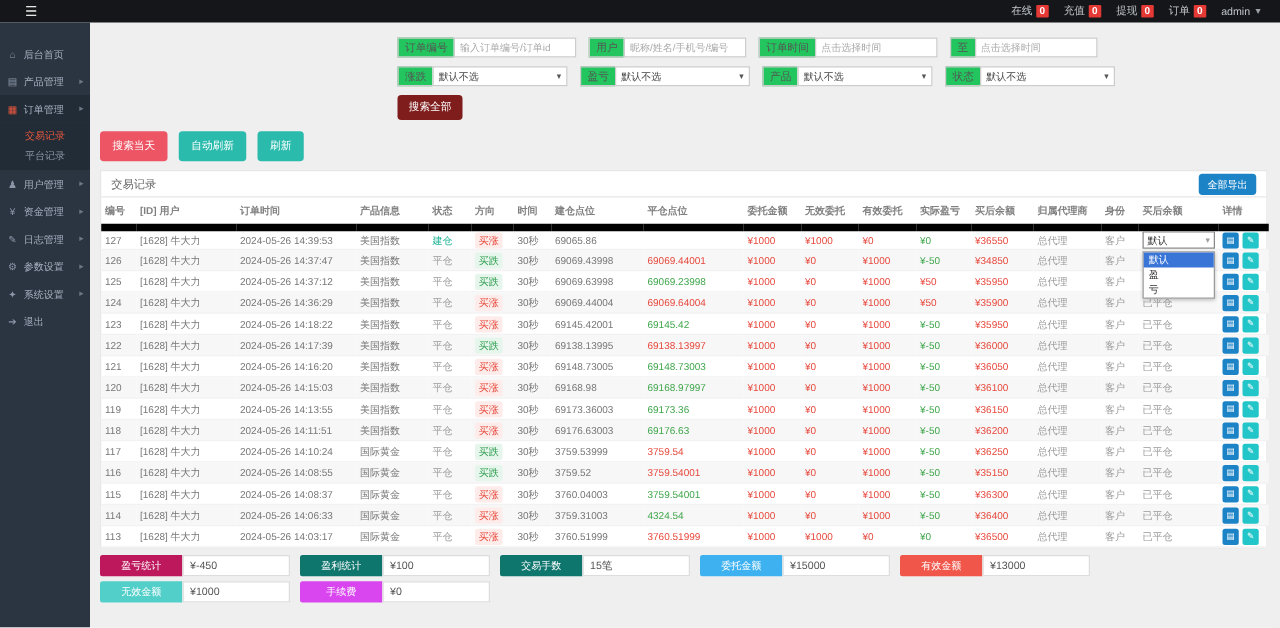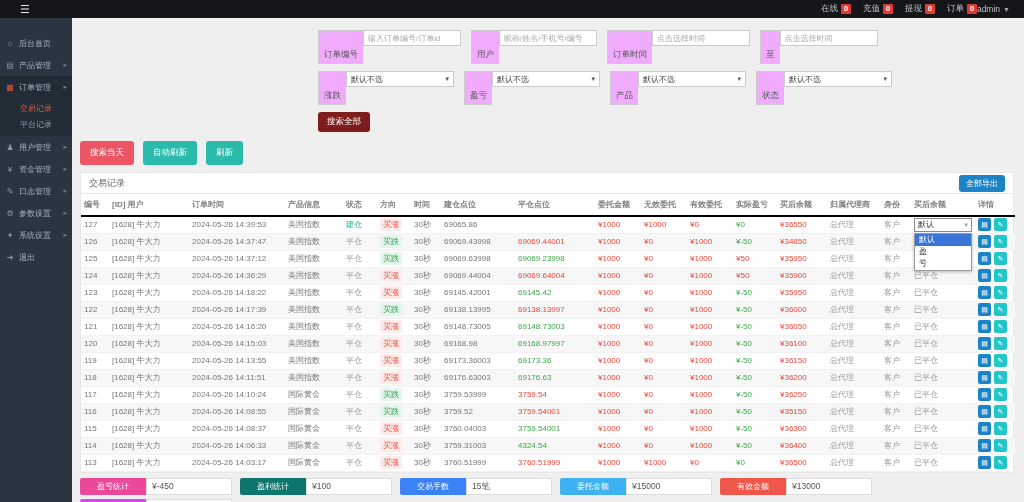--- a/index.html
+++ b/index.html
@@ -1,21 +1,21 @@
 <!DOCTYPE html>
 <html><head>
 <meta charset="utf-8">
 <style>
   * { margin:0; padding:0; box-sizing:border-box; }
   html,body { width:1024px; height:502px; overflow:hidden; background:#efefef;
     font-family:"Liberation Sans", sans-serif; font-size:9px; color:#555; }
   .topbar { height:18px; background:#141619; display:flex; align-items:center;
     justify-content:space-between; padding:0 14px 0 20px; }
   .burger { color:#e6e6e6; font-size:11px; cursor:pointer; }
-  .top-right { display:flex; gap:0; }
+  .top-right { display:flex; gap:12px; }
   .top-stat { color:#c2c6ca; font-size:8.5px; display:flex; align-items:center; gap:3px; }
   .badge { background:#e53935; color:#fff; font-size:8px; font-weight:bold;
     min-width:10px; height:10px; line-height:10px; text-align:center; border-radius:1px; padding:0 1px; }
   .admin { color:#c2c6ca; font-size:8.5px; display:flex; align-items:center; gap:3px; cursor:pointer; }
   .caret-dn { font-size:7px; color:#9aa0a6; }
   .shell { display:flex; height:484px; }
   .sidebar { width:72px; background:#2b3541; height:100%; padding-top:14px; flex:none; }
   .side-item { height:22px; display:flex; align-items:center; gap:4px; padding:0 5px;
     color:#a7b1c2; font-size:8px; cursor:pointer; white-space:nowrap; }
   .side-item .icon { width:10px; text-align:center; font-size:8px; color:#8b97a8; }
@@ -23,43 +23,43 @@
   .side-item.active { background:#222c36; }
   .side-item.active .icon { color:#e9573f; }
   .submenu { background:#222c36; padding:2px 0 4px; }
   .sub-item { height:16px; display:flex; align-items:center; padding:0 5px 0 20px;
     color:#8b97a8; font-size:8px; cursor:pointer; }
   .sub-item.active { color:#e9573f; }
   .main { flex:1; padding:12px 10px 0 8px; overflow:hidden; }
   .filters { margin-left:238px; }
   .frow { display:flex; gap:10px; margin-bottom:7px; }
   .fgroup { display:flex; }
-  .flabel { background:#f0abfc; border:1px solid #ccc; border-right:none; font-size:8.5px;
-    color:#555; padding:16px 5px; height:16px; line-height:14px; white-space:nowrap; }
+  .flabel { background:#22c55e; border:1px solid #ccc; border-right:none; font-size:8.5px;
+    color:#555; padding:0 5px; height:16px; line-height:14px; white-space:nowrap; }
   .finput { border:1px solid #ccc; background:#fff; height:16px; width:98px;
     font-size:8px; padding:0 4px; color:#444; font-family:"Liberation Sans",sans-serif; }
   .finput::placeholder { color:#aaa; }
   .fselect { border:1px solid #ccc; background:#fff; height:16px; width:108px; font-size:8px;
     color:#444; display:flex; align-items:center; justify-content:space-between;
     padding:0 4px; cursor:pointer; }
   .fselect .caret-dn { color:#555; }
   .btn { display:inline-block; border:none; border-radius:3px; color:#fff;
     font-size:8.5px; cursor:pointer; font-family:"Liberation Sans",sans-serif; }
   .btn-green { background:#7f1d1d; padding:4px 9px; }
   .action-row { margin:9px 0 7px; display:flex; gap:9px; }
   .btn-red { background:#ed5565; padding:6px 10px; }
   .btn-teal { background:#2bbbad; padding:6px 10px; }
   .panel { background:#fff; border:1px solid #e7e7e7; }
   .panel-head { height:21px; display:flex; align-items:center; justify-content:space-between;
     padding:0 8px; border-bottom:1px solid #e7e7e7; }
   .panel-title { font-size:9px; color:#666; }
   .btn-blue { background:#1c84c6; padding:3px 7px; font-size:8px; }
   table { width:100%; border-collapse:collapse; table-layout:fixed; }
   th { font-size:8px; color:#808080; font-weight:600; text-align:left; padding:5px 3px;
-    border-bottom:2px solid #000000; white-space:nowrap; overflow:hidden; }
+    border-bottom:6px solid #000000; white-space:nowrap; overflow:hidden; }
   td { font-size:8px; color:#777; padding:0 3px; height:17px; white-space:nowrap;
     overflow:hidden; border-bottom:1px solid #f2f2f2; }
   tbody tr:nth-child(even) { background:#f7f7f7; }
   .red { color:#e7483c; } .green { color:#3fa64b; } .teal-t { color:#1ab394; }
   .dirbadge { display:inline-block; padding:1px 3px; border-radius:2px; font-size:8px; }
   .dir-up { color:#e7483c; background:#fdecea; }
   .dir-down { color:#2e9e4f; background:#e6f6ec; }
   .ctl-cell { position:relative; overflow:visible !important; }
   .ctl-select { width:58px; height:14px; border:1px solid #8a8a8a; background:#fff;
     display:flex; align-items:center; justify-content:space-between; padding:0 3px;
@@ -579,41 +579,45 @@
               <td class="ctl-cell"><span class="muted">已平仓</span></td>
               <td><span class="det-btn" style="background: rgb(28, 132, 198);">▤</span><span class="det-btn" style="background: rgb(35, 198, 200);">✎</span></td>
             </tr>
           </tbody>
       </table>
     </div>
 
     <div class="stats">
       <div class="stats-row" id="stats-row1">
           <div class="sgroup">
-            <span class="slabel" style="background: #ec4899;">盈亏统计</span>
+            <span class="slabel" style="background: #be185d;">盈亏统计</span>
             <span class="svalue">¥-450</span>
           </div>
           <div class="sgroup">
             <span class="slabel" style="background: #0f766e;">盈利统计</span>
             <span class="svalue">¥100</span>
           </div>
           <div class="sgroup">
-            <span class="slabel" style="background: #3b82f6;">交易手数</span>
+            <span class="slabel" style="background: #0f766e;">交易手数</span>
             <span class="svalue">15笔</span>
           </div>
           <div class="sgroup">
             <span class="slabel" style="background: rgb(62, 178, 241);">委托金额</span>
             <span class="svalue">¥15000</span>
           </div>
           <div class="sgroup">
             <span class="slabel" style="background: rgb(240, 86, 74);">有效金额</span>
             <span class="svalue">¥13000</span>
           </div>
         </div>
       <div class="stats-row" id="stats-row2">
+          <div class="sgroup">
+            <span class="slabel" style="background: rgb(83, 207, 201);">无效金额</span>
+            <span class="svalue">¥1000</span>
+          </div>
           <div class="sgroup">
             <span class="slabel" style="background: #d946ef;">手续费</span>
             <span class="svalue">¥0</span>
           </div>
         </div>
     </div>
   </div>
 </div>
 
 </body></html>

